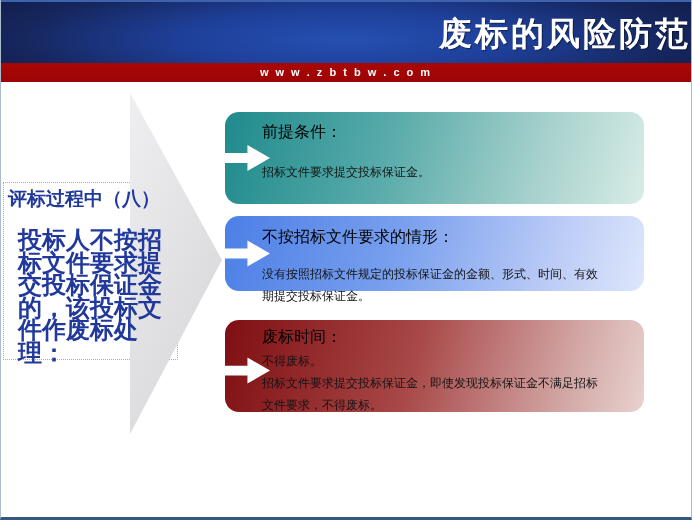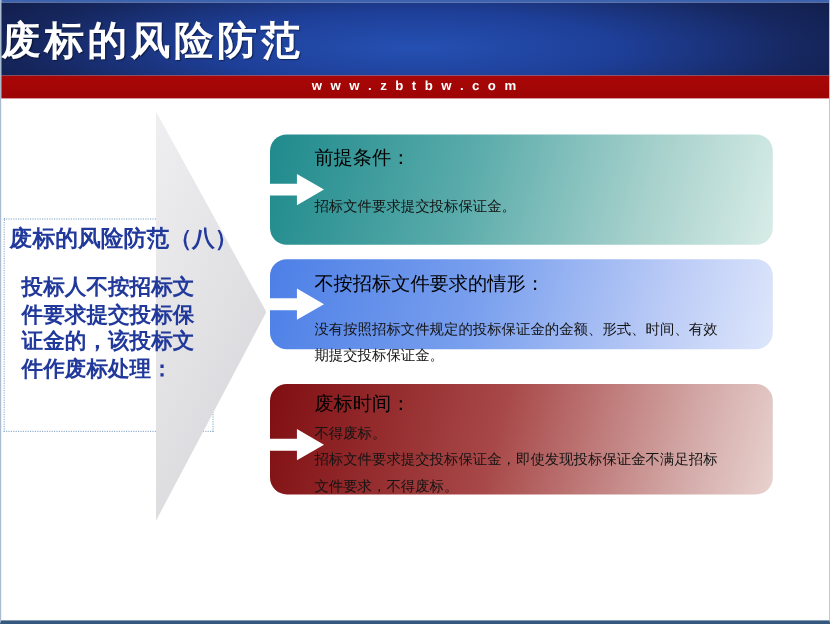--- a/index.html
+++ b/index.html
@@ -18,21 +18,21 @@
   .header{
     position:absolute;left:0;top:0;width:100%;height:63px;
     background:radial-gradient(ellipse 65% 130% at 50% 62%,
       #2550b2 0%, #1e3f98 38%, #16275f 72%, #101a43 100%);
     border-top:2px solid #3d63ae;
     box-sizing:border-box;
   }
   .header-title{
     margin:0;
     padding-top:10px;
-    text-align:left;
+    text-align:right;
     font-family:"DejaVu Serif","Liberation Serif",serif;
     font-size:33px;
     font-weight:bold;
     letter-spacing:3px;
     color:#ffffff;
     text-shadow:1px 1px 1px rgba(0,0,0,0.45);
   }
   .site-bar{
     position:absolute;left:0;top:63px;width:100%;height:19px;
     background:linear-gradient(to bottom,#a90707 0%,#9d0404 100%);
@@ -63,21 +63,21 @@
     font-weight:bold;
   }
   .left-heading{
     font-size:19px;
     margin:0 0 17px 0;
     white-space:nowrap;
   }
   .left-body{
     margin:0 0 0 10px;
     width:156px;
-    font-size:18px;
+    font-size:24px;
     line-height:22.5px;
   }
   
   .info-box{
     position:absolute;left:224px;width:419px;
     border-radius:14px;
     box-sizing:border-box;
     padding:10px 36px 0 37px;
     z-index:2;
   }
@@ -126,21 +126,21 @@
   <div class="header">
     <h1 class="header-title">废标的风险防范</h1>
   </div>
   <div class="site-bar">
     <span>w w w . z b t b w . c o m</span>
   </div>
 
   <div class="dotted-box"></div>
   <div class="gray-arrow"></div>
   <div class="left-text">
-    <p class="left-heading">废标的风险防范（八）</p>
+    <p class="left-heading">评标过程中（八）</p>
     <p class="left-body">投标人不按招标文件要求提交投标保证金的，该投标文件作废标处理：</p>
   </div>
 
   <div class="info-box box-teal">
     <span class="white-arrow"></span>
     <p class="box-title">前提条件：</p>
     <p class="box-line">招标文件要求提交投标保证金。</p>
   </div>
 
   <div class="info-box box-blue">

